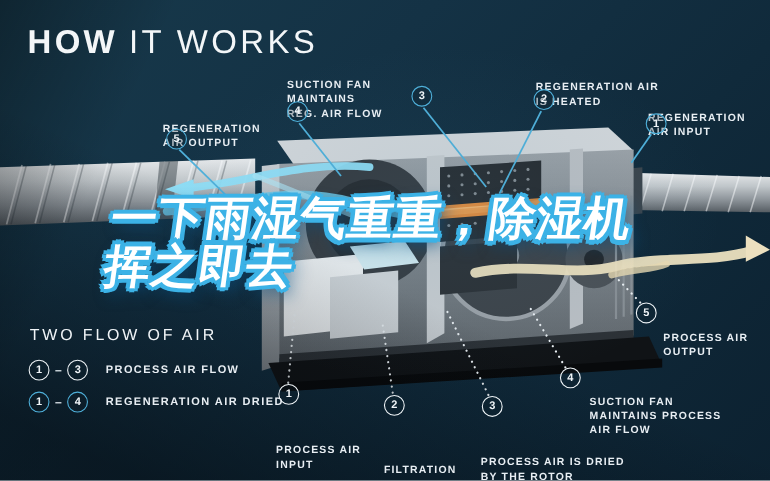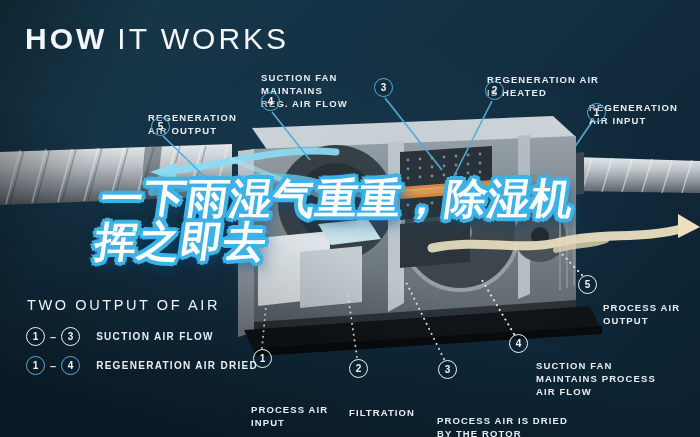--- a/index.html
+++ b/index.html
@@ -236,42 +236,42 @@
 
   <div class="callout-label" style="left:589px;top:76px">REGENERATION
 AIR INPUT</div>
   <div class="badge blue" style="left:587px;top:103px">1</div>
 
   <div class="badge white" style="left:253px;top:349px">1</div>
   <div class="callout-label" style="left:251px;top:378px">PROCESS AIR
 INPUT</div>
 
   <div class="badge white" style="left:349px;top:359px">2</div>
-  <div class="callout-label" style="left:349px;top:381px">FILTRATION</div>
+  <div class="callout-label" style="left:349px;top:396px">FILTRATION</div>
 
   <div class="badge white" style="left:438px;top:360px">3</div>
   <div class="callout-label" style="left:437px;top:389px">PROCESS AIR IS DRIED
 BY THE ROTOR</div>
 
   <div class="badge white" style="left:509px;top:334px">4</div>
   <div class="callout-label" style="left:536px;top:334px">SUCTION FAN
 MAINTAINS PROCESS
 AIR FLOW</div>
 
   <div class="badge white" style="left:578px;top:275px">5</div>
   <div class="callout-label" style="left:603px;top:276px">PROCESS AIR
 OUTPUT</div>
 
-  <div class="legend-heading">TWO OUTPUT OF AIR</div>
+  <div class="legend-heading">TWO FLOW OF AIR</div>
 
   <div class="legend-row" style="top:327px">
     <span class="badge white">1</span>
     <span class="legend-dash">–</span>
     <span class="badge white">3</span>
-    <span class="legend-label">SUCTION AIR FLOW</span>
+    <span class="legend-label">PROCESS AIR FLOW</span>
   </div>
 
   <div class="legend-row" style="top:356px">
     <span class="badge blue">1</span>
     <span class="legend-dash">–</span>
     <span class="badge blue">4</span>
     <span class="legend-label">REGENERATION AIR DRIED</span>
   </div>
 
 </div>

